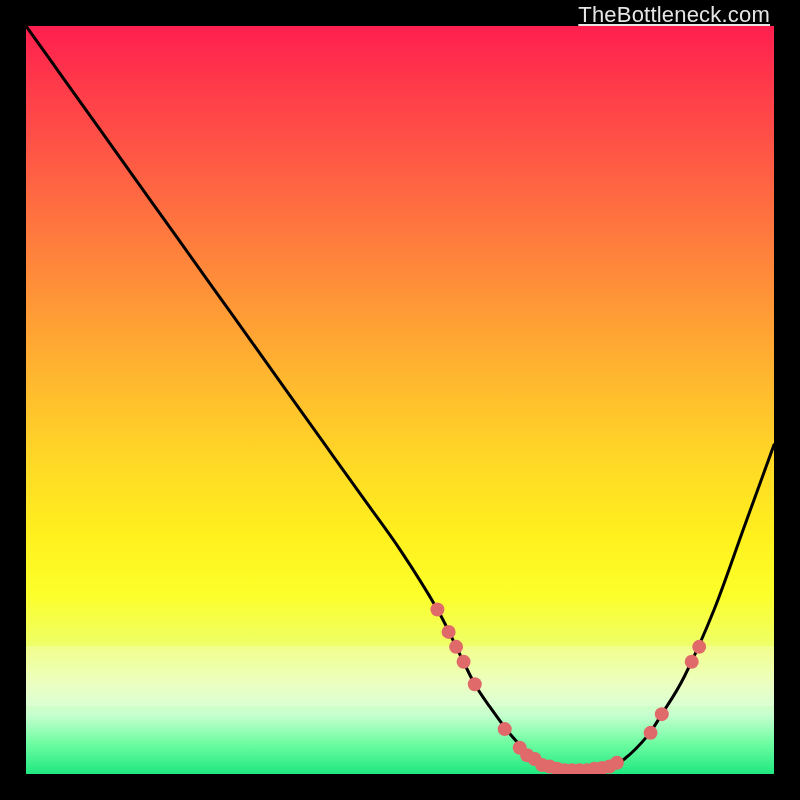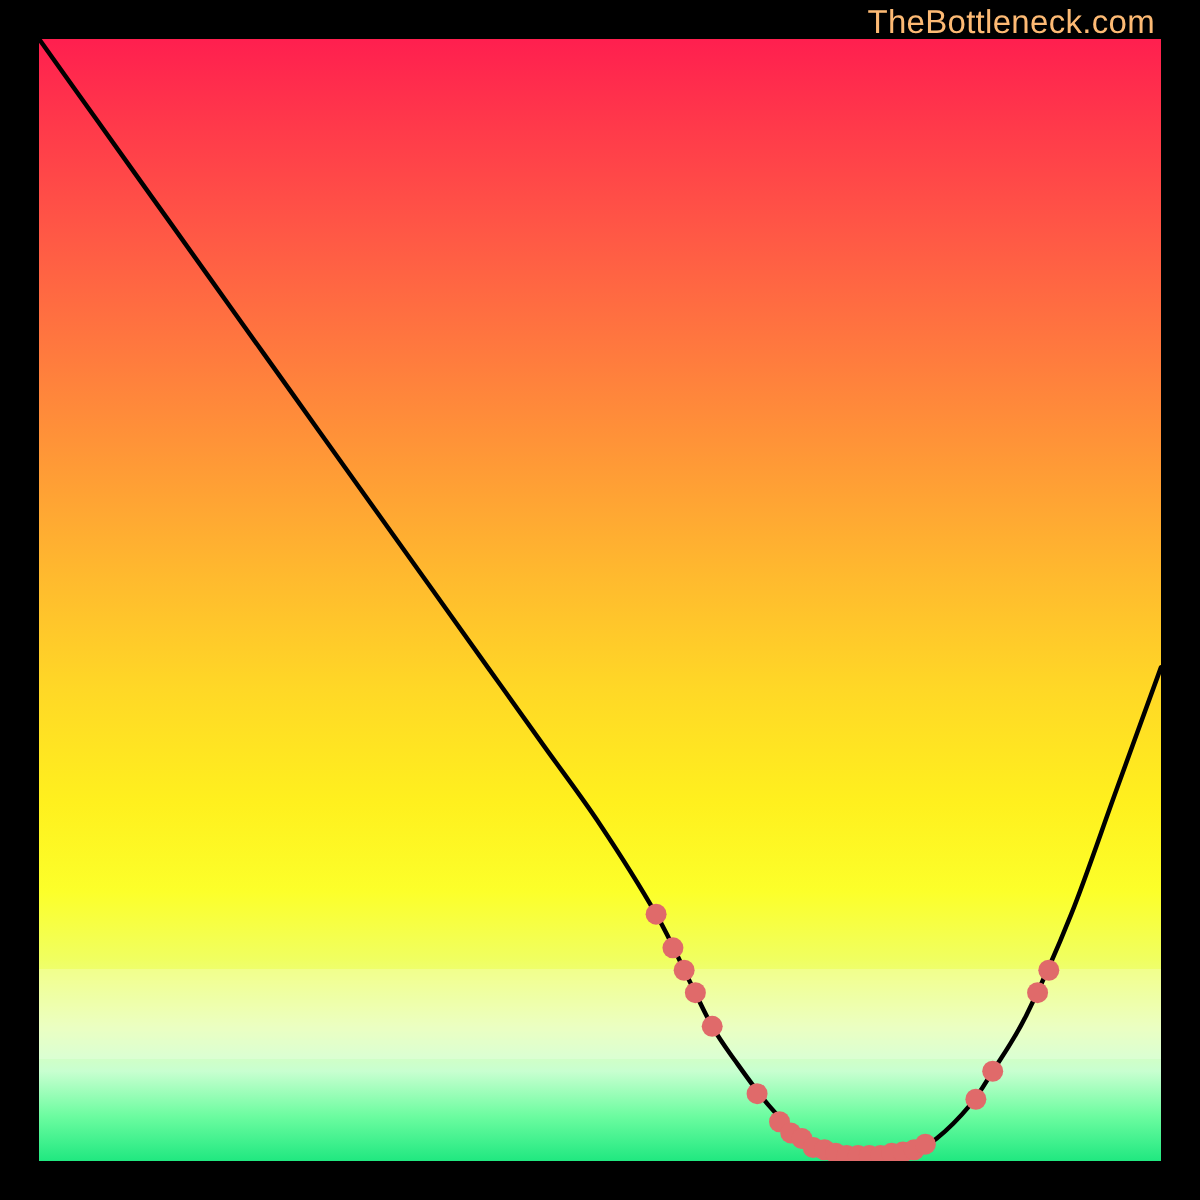--- a/index.html
+++ b/index.html
@@ -57,25 +57,26 @@
     position: absolute;
     left: 0;
     top: 0;
     width: 748px;
     height: 748px;
   }
   .watermark {
     position: absolute;
     top: 2px;
     right: 30px;
-    color: #fdba74;
+    color: #e5e5e5;
     font-size: 22px;
     font-weight: 500;
     letter-spacing: 0.2px;
     user-select: none;
+    text-decoration: underline;
   }
 </style>
 </head>
 <body>
 
 <div class="watermark">TheBottleneck.com</div>
 
 <div class="frame">
   <div class="gradient"></div>
   <div class="lightband"></div>

